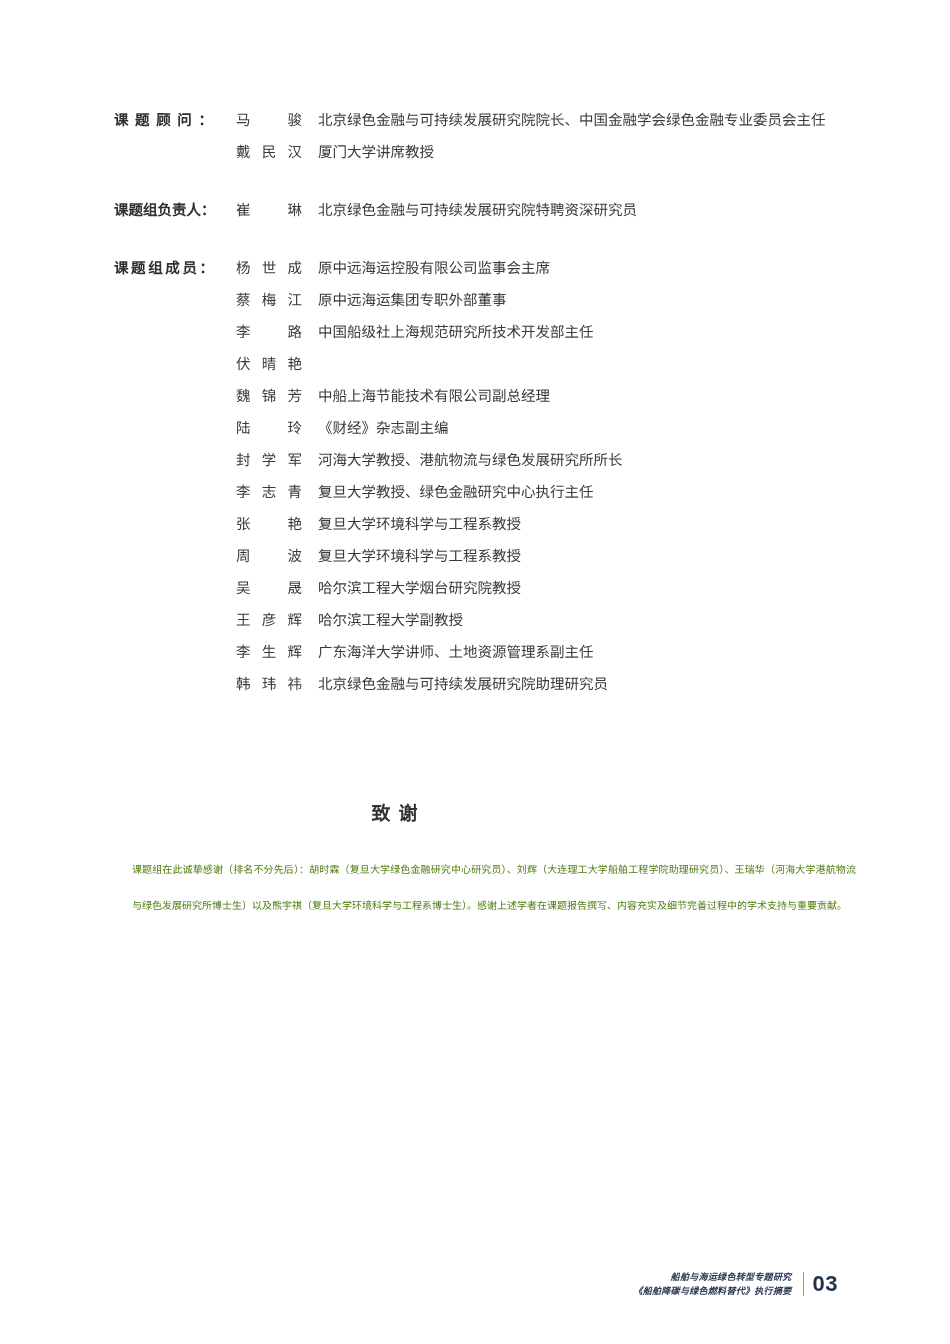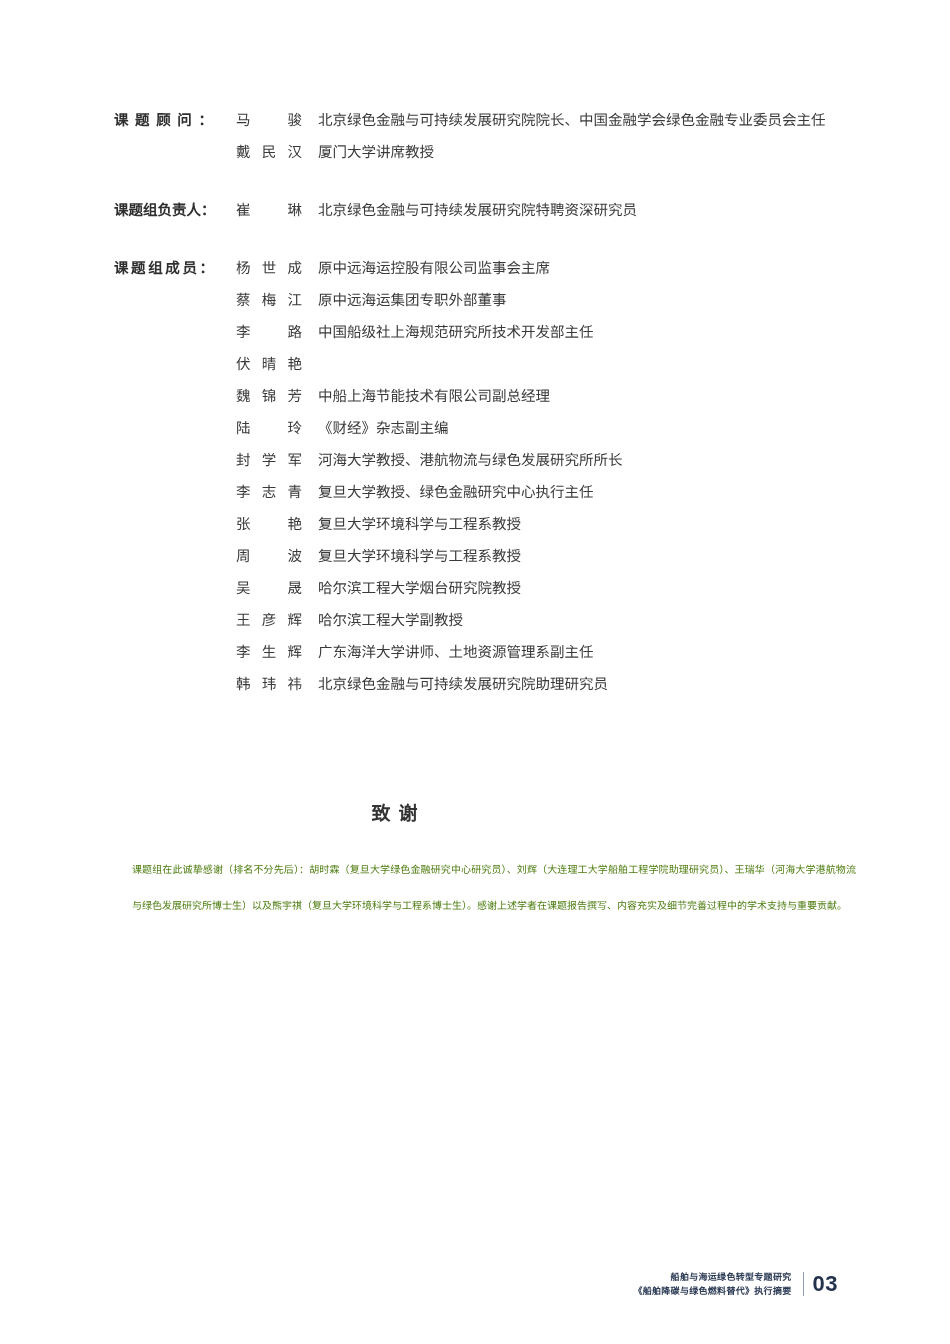--- a/index.html
+++ b/index.html
@@ -113,20 +113,21 @@
     align-items: center;
     justify-content: flex-end;
   }
   .footer-text {
     text-align: right;
     font-size: 9px;
     line-height: 14px;
     color: #2b3a55;
     font-weight: bold;
     letter-spacing: 0.3px;
+    font-style: italic;
   }
   .footer-text > div { white-space: nowrap; }
   .footer-sep {
     width: 1px;
     height: 24px;
     background: #8f9bb0;
     margin: 0 9px 0 11px;
   }
   .footer-page {
     font-size: 22px;

